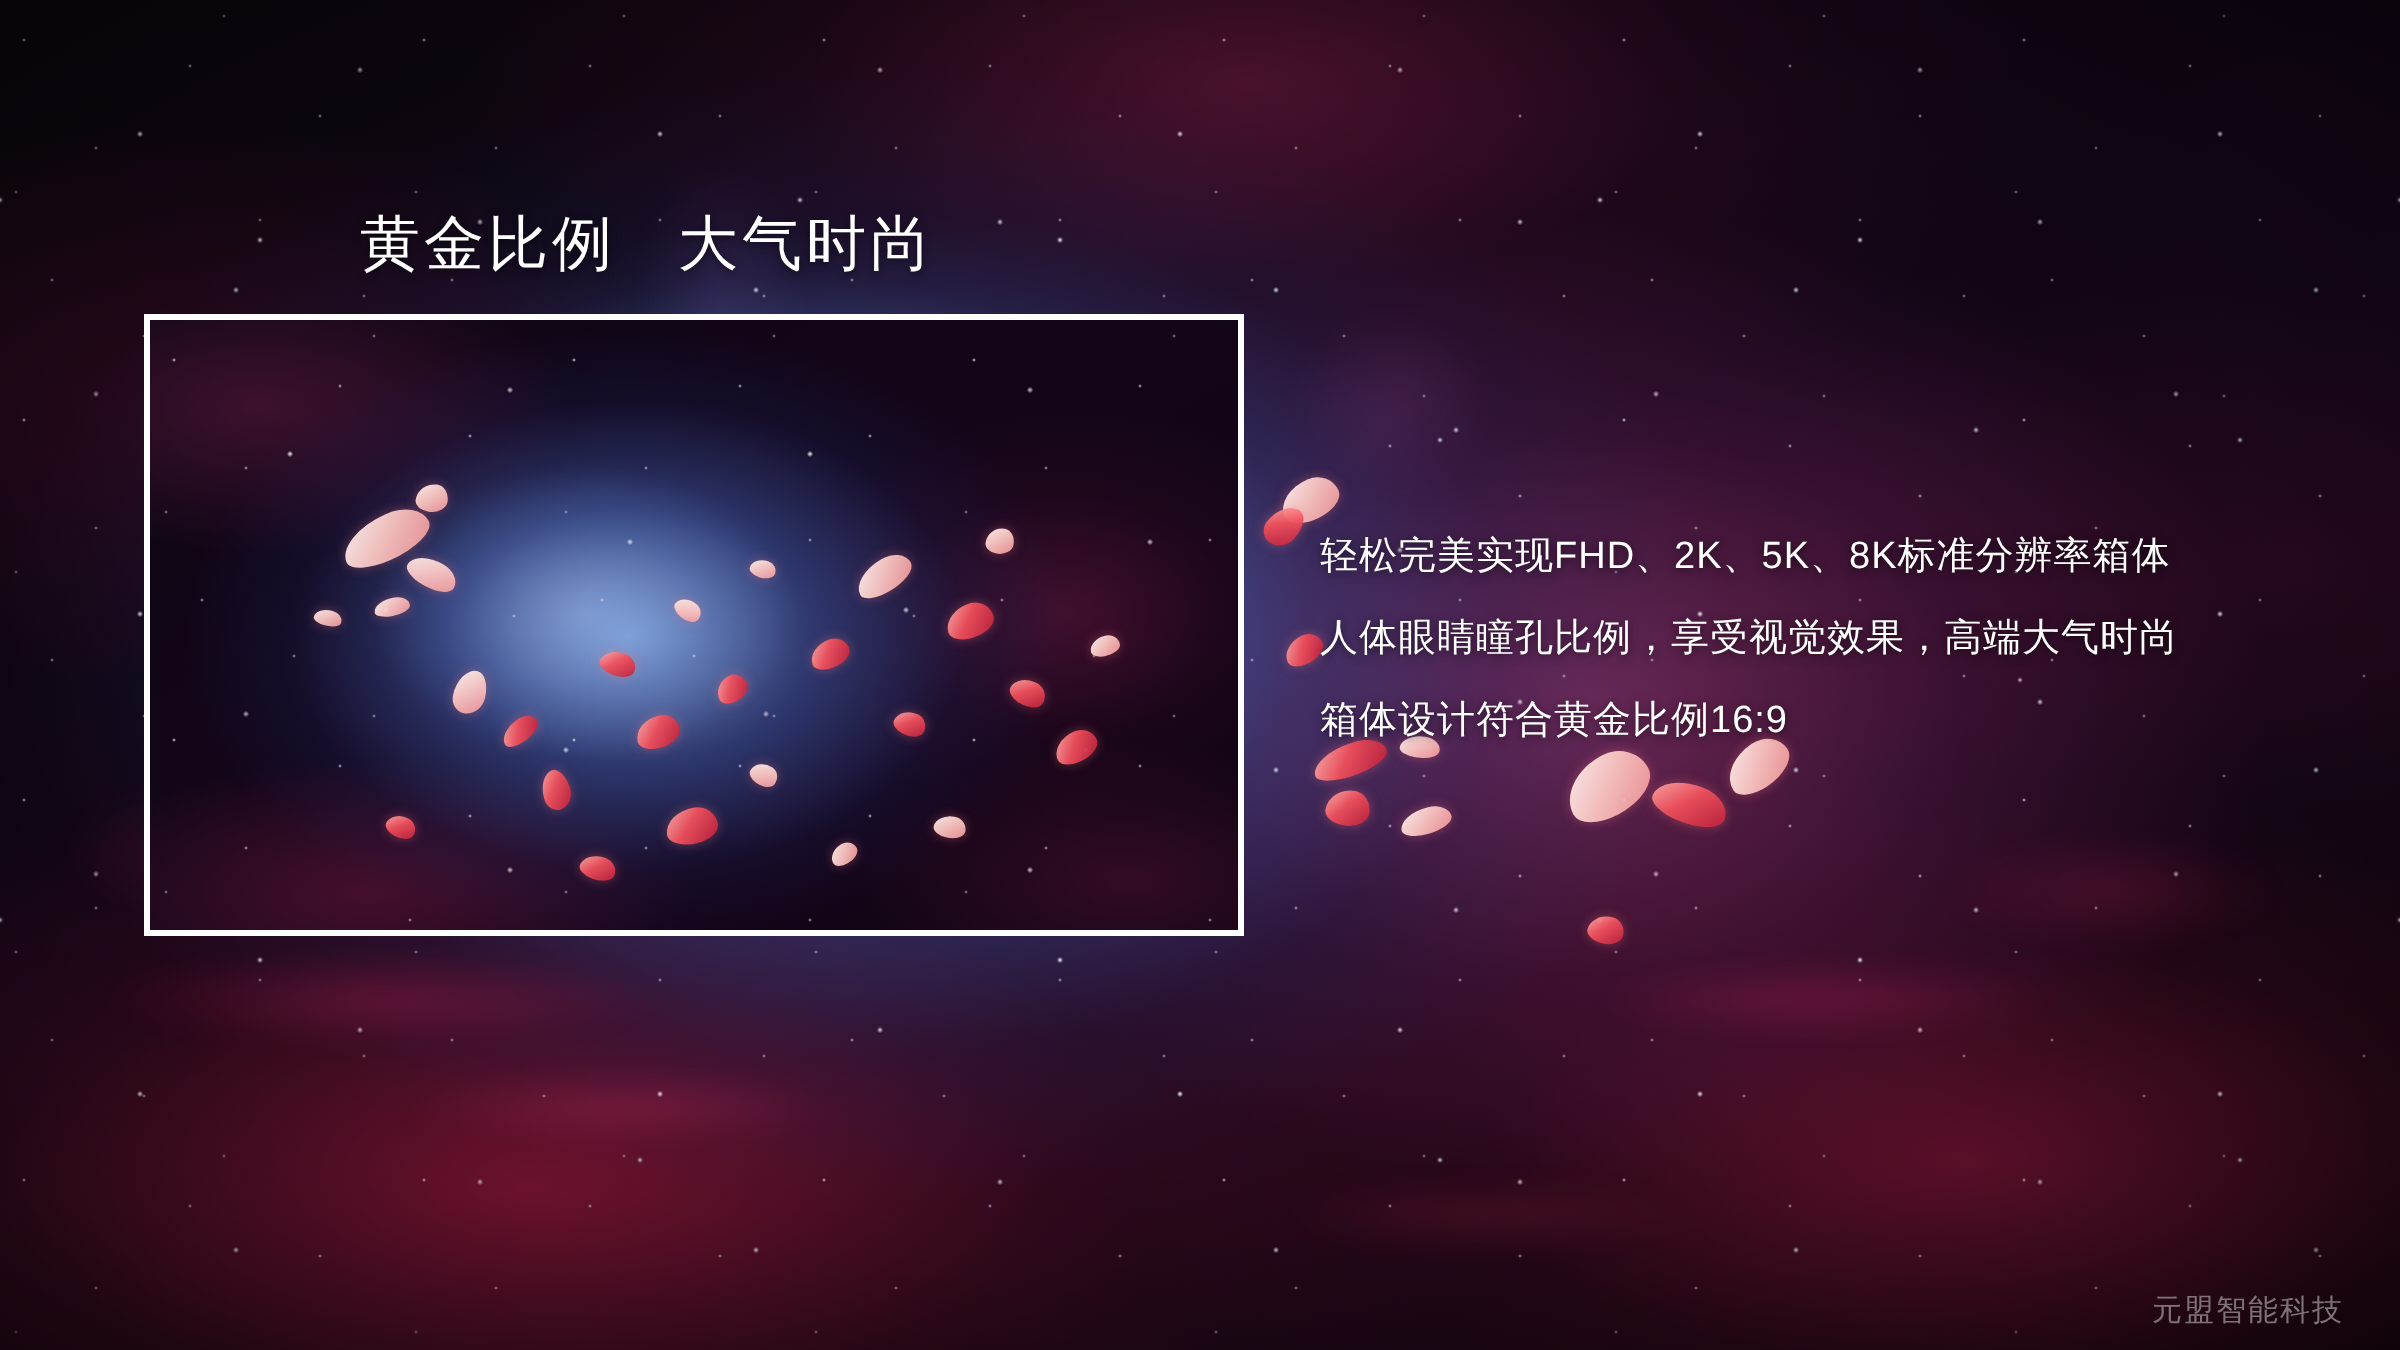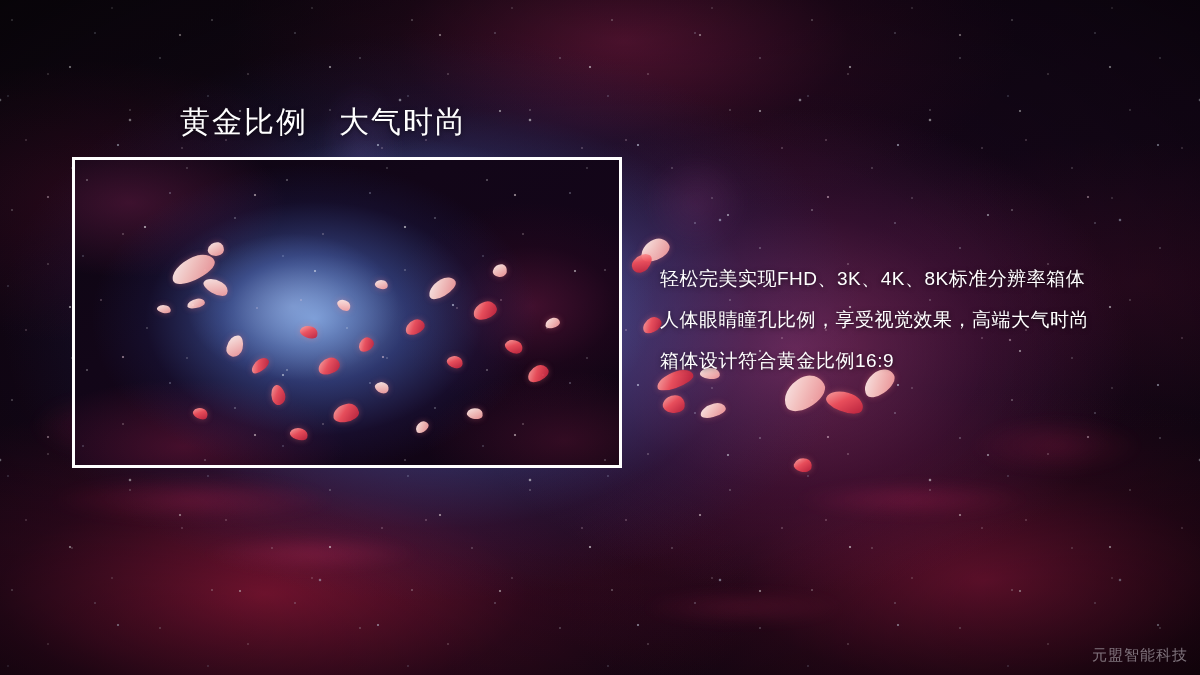--- a/index.html
+++ b/index.html
@@ -167,21 +167,21 @@
   #body-text .line {
     color: #ffffff;
     font-size: 19px;
     line-height: 41px;
     letter-spacing: 0.5px;
     white-space: nowrap;
     text-shadow: 0 1px 5px rgba(0,0,0,0.60);
   }
   #watermark {
     position: absolute;
-    right: 12px;
+    right: 28px;
     bottom: 10px;
     color: rgba(168,160,168,0.70);
     font-size: 15px;
     letter-spacing: 1px;
   }
 </style>
 </head>
 <body>
 
 <div id="slide">
@@ -240,20 +240,20 @@
           <div class="petal pale" style="left: 392px; top: 248px; width: 16px; height: 11px; transform: rotate(14deg);"></div>
           <div class="petal pale" style="left: 470px; top: 158px; width: 15px; height: 10px; transform: rotate(-12deg);"></div>
           <div class="petal deep" style="left: 215px; top: 268px; width: 18px; height: 12px; transform: rotate(20deg);"></div>
           <div class="petal pale" style="left: 340px; top: 262px; width: 14px; height: 10px; transform: rotate(-30deg);"></div>
           <div class="petal deep" style="left: 118px; top: 248px; width: 15px; height: 11px; transform: rotate(28deg);"></div>
         </div>
     </div>
   </div>
 
   <div id="body-text">
-    <div class="line">轻松完美实现FHD、3K、4K、8K标准分辨率箱体</div>
+    <div class="line">轻松完美实现FHD、2K、5K、8K标准分辨率箱体</div>
     <div class="line">人体眼睛瞳孔比例，享受视觉效果，高端大气时尚</div>
     <div class="line">箱体设计符合黄金比例16:9</div>
   </div>
 
   <div id="watermark">元盟智能科技</div>
 
 </div>
 
 </body></html>

